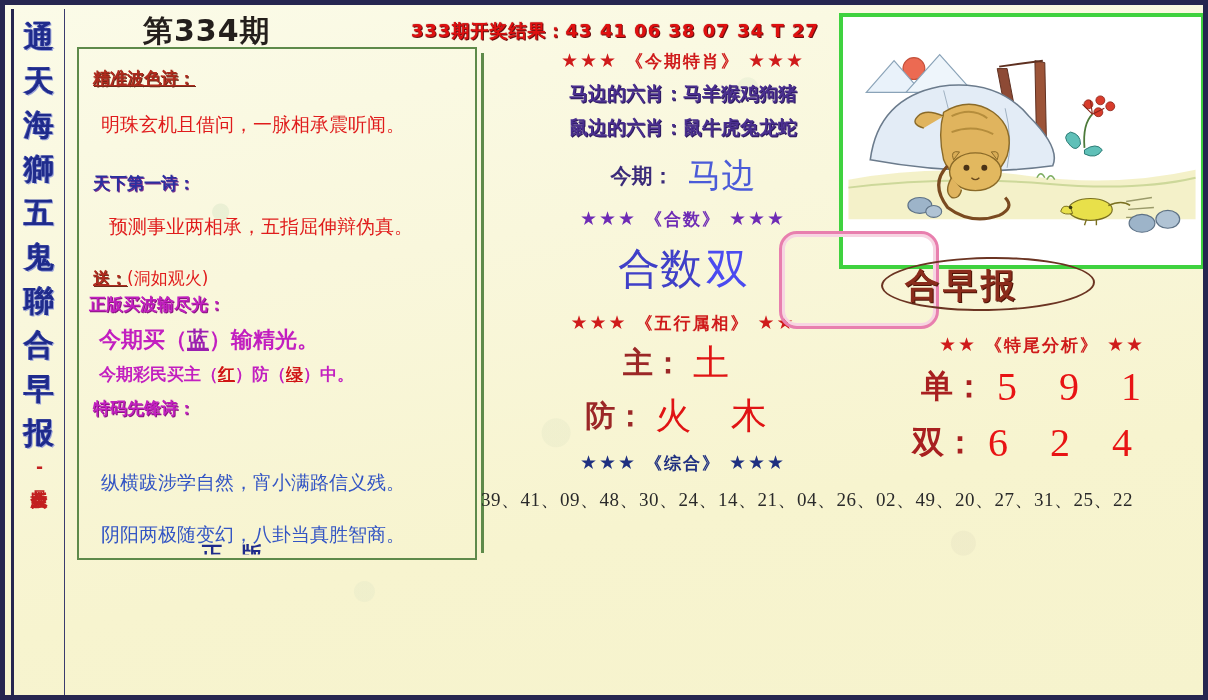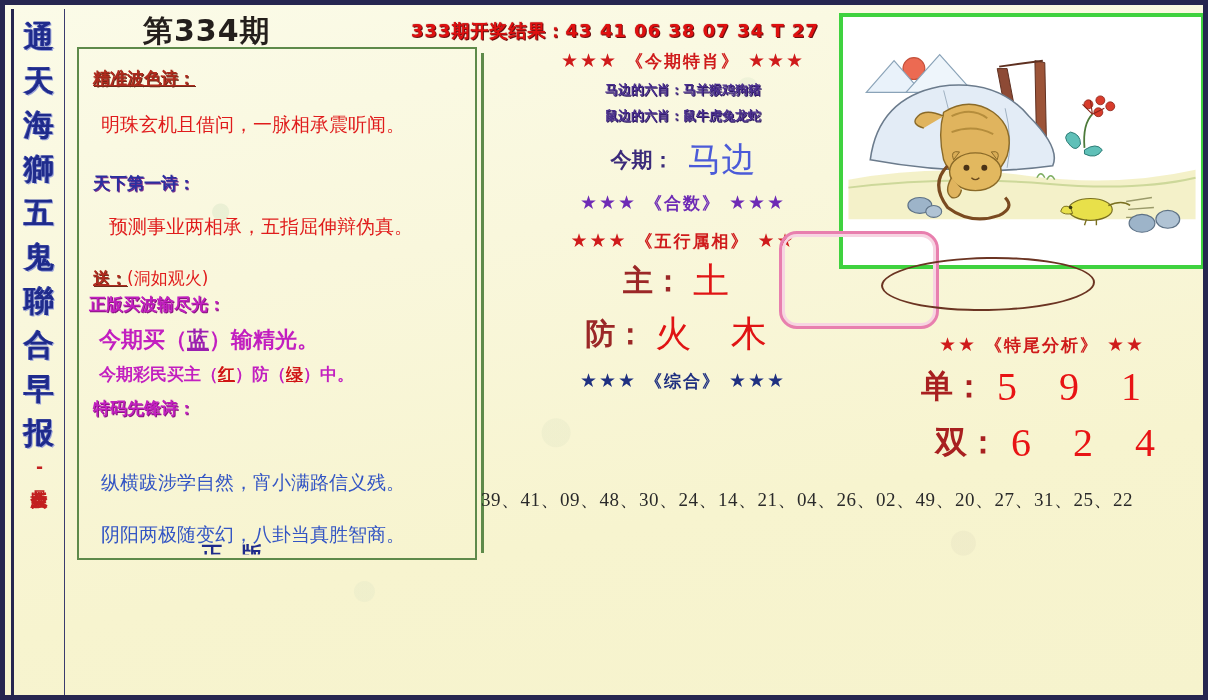--- a/index.html
+++ b/index.html
@@ -122,21 +122,21 @@
     font-family: "DejaVu Sans", "Liberation Sans", sans-serif;
     font-weight: bold; font-size: 17px;
     letter-spacing: 2px; white-space: nowrap;
   }
   .st-red   { color:#cf1b1b; }
   .st-purple{ color:#6e2bb5; }
   .st-darkblue{ color:#1f3080; }
   .star { font-size: 19px; }
   .zodiac-line {
     font-family: "DejaVu Sans", "Liberation Sans", sans-serif;
-    font-weight: bold; font-size: 13px;
+    font-weight: bold; font-size: 19px;
     color: #4a2f8f;
     text-shadow: 1px 1px 0 #2d1a5e;
     margin-top: 8px; white-space: nowrap;
   }
   #current-row { margin-top: 12px; white-space: nowrap; }
   #current-label {
     font-family: "DejaVu Sans","Liberation Sans",sans-serif; font-weight:bold;
     font-size: 21px; color:#3b2b7a; vertical-align: middle;
   }
   #current-value {
@@ -298,20 +298,24 @@
       <span id="current-label">今期：</span>
       <span id="current-value">马边</span>
     </div>
 
     <div class="stars-row st-purple" style="margin-top:8px;">
       <span class="star">★★★</span>
       <span>《合数》</span>
       <span class="star">★★★</span>
     </div>
 
+    <div id="hexnum-row">
+      <span id="hexnum-label">合数</span>
+      <span id="hexnum-value">双</span>
+    </div>
 
     <div class="stars-row st-red" style="margin-top:14px;">
       <span class="star">★★★</span>
       <span>《五行属相》</span>
       <span class="star">★★</span>
     </div>
 
     <div class="wx-row" style="">
       <span class="wx-label">主：</span>
       <span class="wx-value">土</span>
@@ -393,30 +397,31 @@
       <ellipse cx="296" cy="204" rx="13" ry="9" fill="#9db4c9" stroke="#5e7286" stroke-width="1.2"></ellipse>
       <ellipse cx="322" cy="200" rx="12" ry="9" fill="#b0c3d4" stroke="#5e7286" stroke-width="1.2"></ellipse>
 
       <path d="M190 158 Q194 150 198 158 M200 160 Q204 152 208 160" stroke="#7fae62" stroke-width="1.4" fill="none"></path>
     </svg>
   </div>
 
   <div id="pink-box"></div>
 
   <div id="right-title-ellipse"></div>
+  <div id="right-title">合早报</div>
 
   <div id="tail-stars">
     <div class="stars-row st-red" style="position:absolute; left:0; top:0; width:270px; text-align:center;">
       <span class="star">★★</span>
       <span>《特尾分析》</span>
       <span class="star">★★</span>
     </div>
     <div class="tail-row" style="left:14px; top:30px;">
       <span class="tail-label">单：</span>
       <span class="tail-digits">5 9 1</span>
     </div>
-    <div class="tail-row" style="left:28px; top:86px;">
+    <div class="tail-row" style="left:5px; top:86px;">
       <span class="tail-label">双：</span>
       <span class="tail-digits">6 2 4</span>
     </div>
   </div>
 
 </div>
 
 </body></html>

